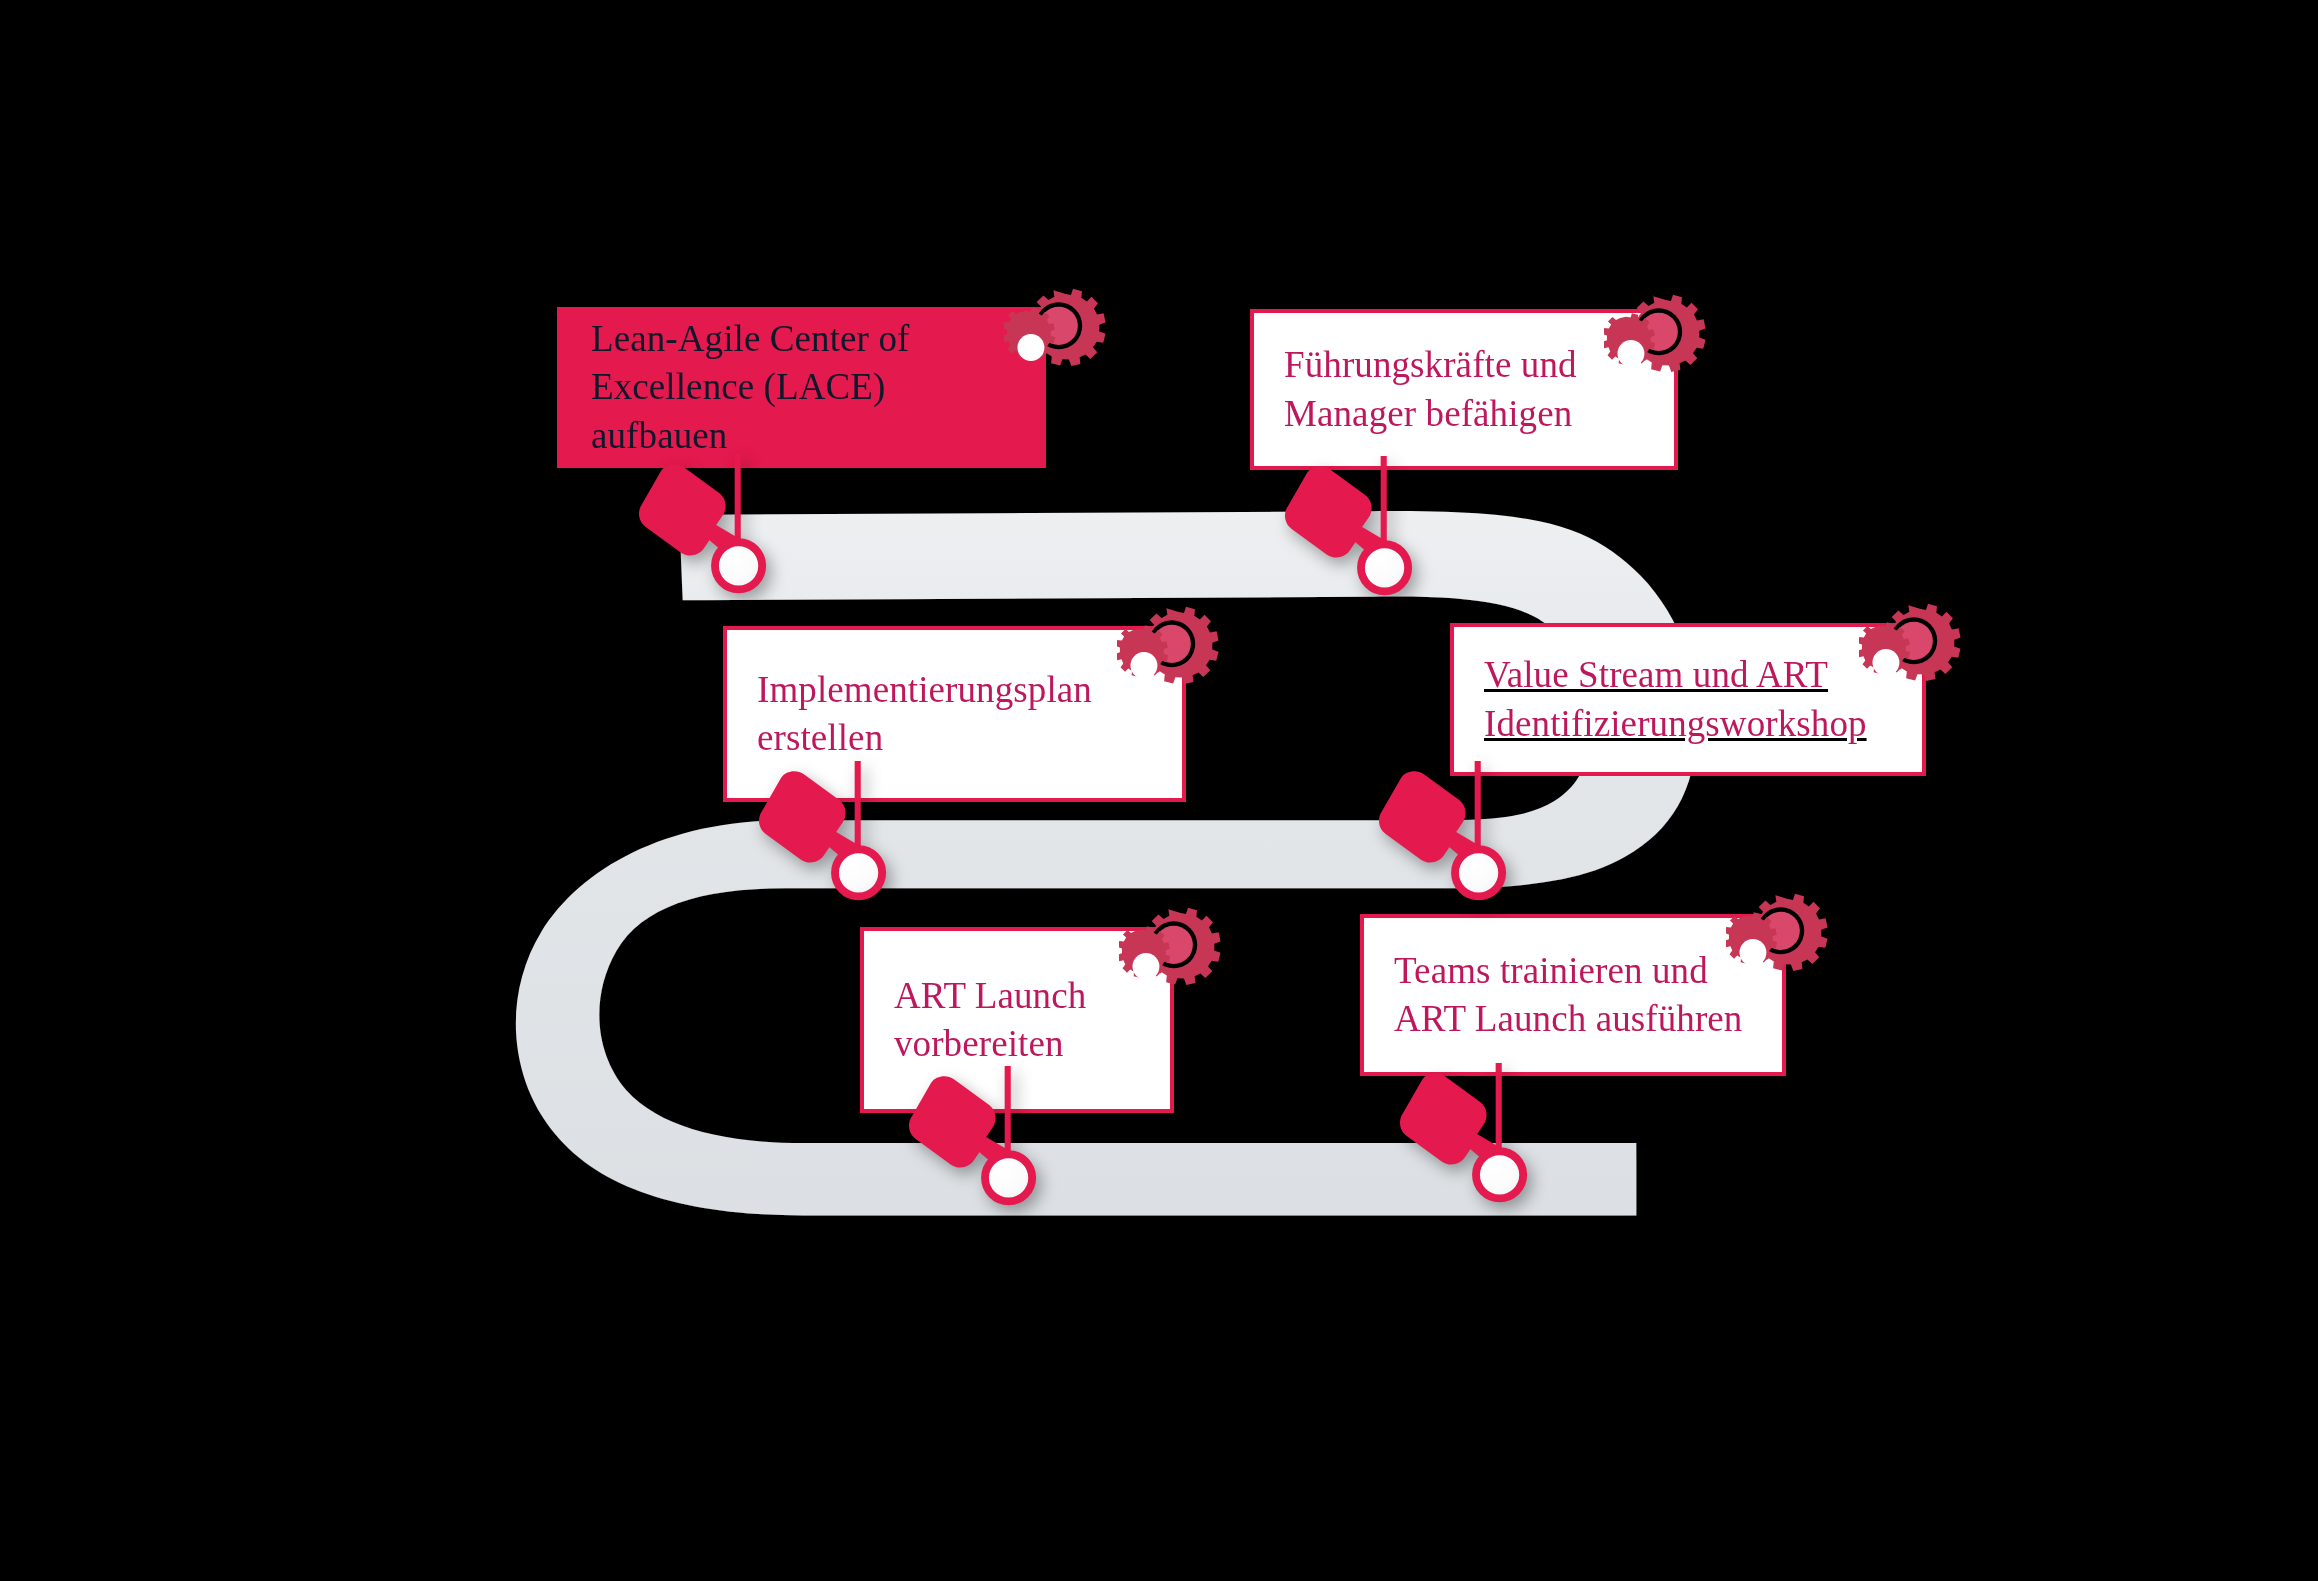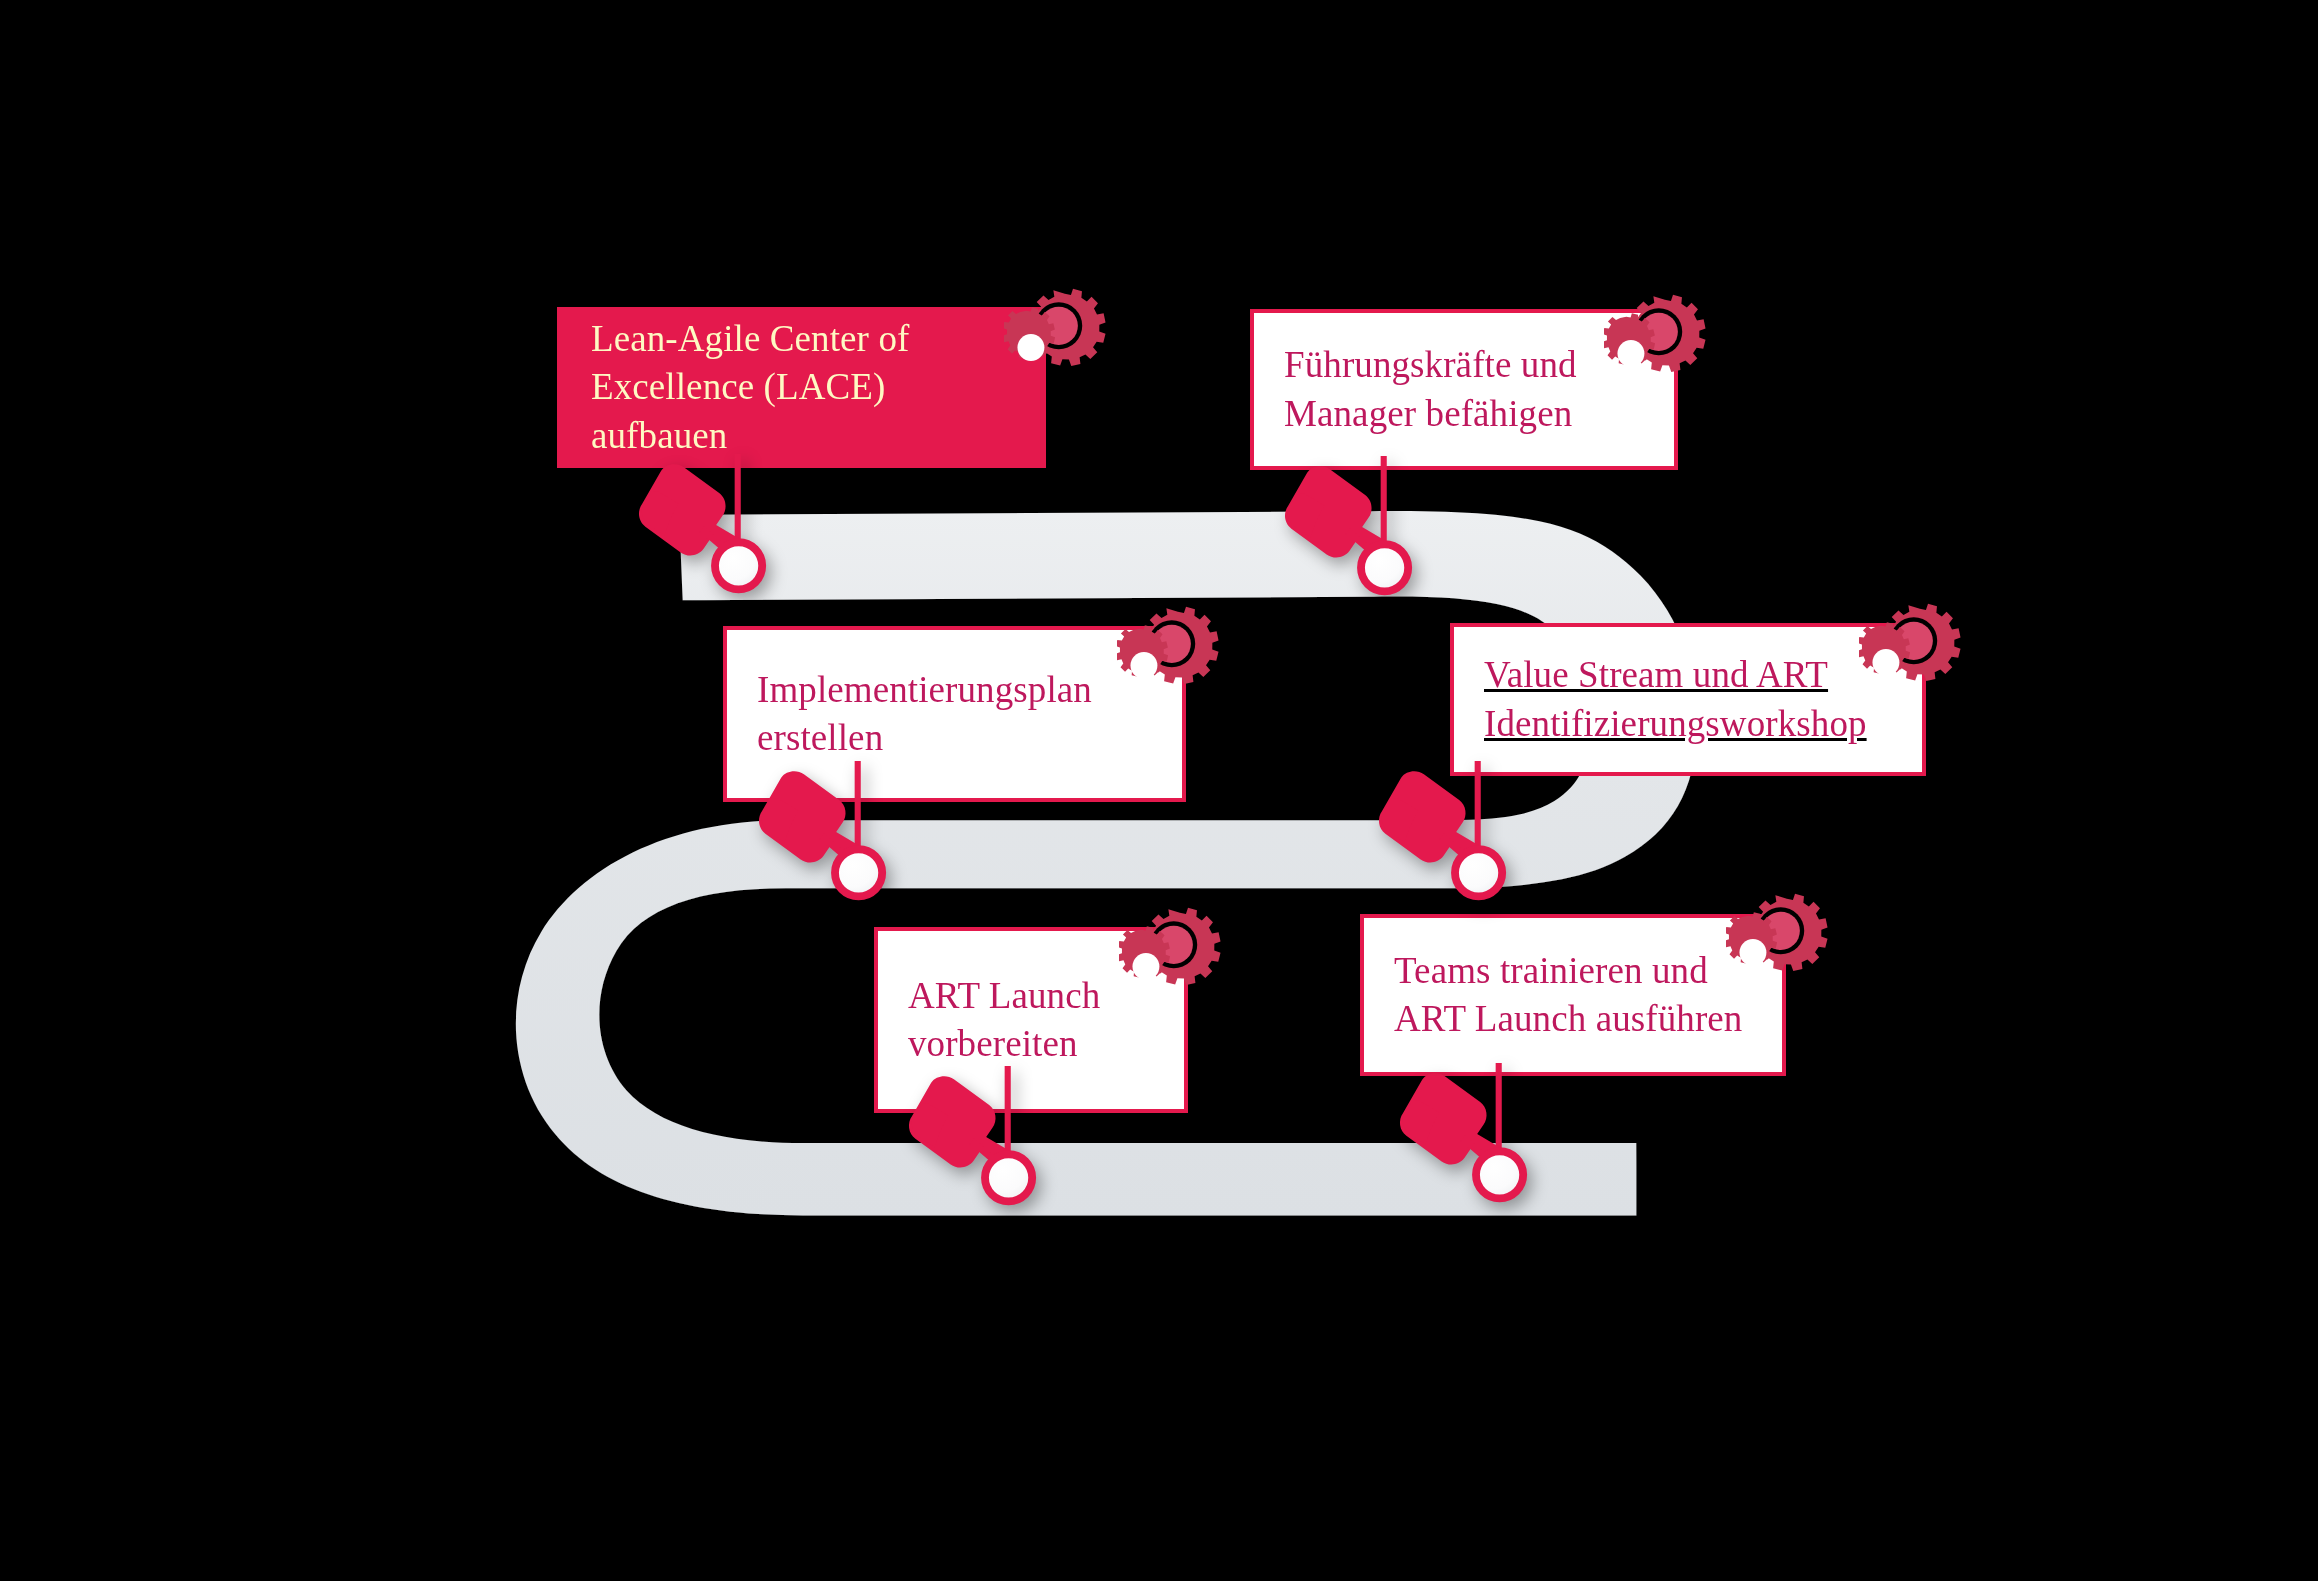--- a/index.html
+++ b/index.html
@@ -48,21 +48,21 @@
     border-color: #E4194D;
   }
   .card-text {
     font-size: 37px;
     line-height: 1.30;
     color: #be185d;
     letter-spacing: 0.1px;
     white-space: pre-line;
   }
   .card.filled .card-text {
-    color: #fef9c3;
+    color: #0f172a;
   }
 
   
   .gear-cluster {
     position: absolute;
     width: 113px;
     height: 113px;
     z-index: 35;
     pointer-events: none;
   }
@@ -249,21 +249,21 @@
     <g transform="translate(10,5) rotate(-17 75 60)">
       <path d="M62,8 C70,2 82,4 88,12 L118,52 C124,60 122,72 114,78 L104,86
                L128,112 C132,117 128,124 122,120 L92,100
                L82,108 C74,114 62,112 56,104 L26,64 C20,56 22,44 30,38 Z" fill="#E4194D"></path>
       <path d="M34,36 C26,42 24,54 30,62 L44,80 C50,72 58,60 70,50 L52,30 C46,26 40,31 34,36 Z" fill="#E4194D"></path>
     </g>
     <line x1="104" y1="86" x2="146" y2="122" stroke="#E4194D" stroke-width="8"></line>
     <circle cx="146" cy="128" r="27" fill="url(#nodeGrad)" stroke="#E4194D" stroke-width="9"></circle>
   </svg>
 
-  <div class="card" style="left:860px; top:927px; width:314px; height:186px;margin-left:14px;">
+  <div class="card" style="left:860px; top:927px; width:314px; height:186px;">
     <div class="card-text">ART Launch
 vorbereiten</div>
   </div>
 
   <svg class="gear-cluster above" style="left:1119px; top:897px;" viewBox="0 0 130 130" xmlns="http://www.w3.org/2000/svg">
     <g>
       <path d="M70,18 l7,1.6 2.4,-7.3 10.3,2.9 -0.7,7.6 6.3,4.1 5.4,-5.4 7.4,7.6 -4.6,6.1 3.5,6.7 7.6,-1.3 2.2,10.5 -7.1,2.8 -0.1,7.6 7.2,2.5 -2.6,10.4 -7.6,-1.1 -4.2,6.3 4.9,5.9 -8,7.6 -5.6,-5.2 -6.7,3.3 0.9,7.6 -10.5,2.3 -2.7,-7.2 -7.5,-0.3 -2.6,7.2 -10.4,-2.8 0.8,-7.6 -6.3,-4.2 -5.5,5.3 -7.3,-7.8 4.8,-6 -3.3,-6.8 -7.6,1.1 -2.1,-10.5 7.2,-2.6 0.2,-7.5 -7.2,-2.7 2.9,-10.3 7.6,1 4.3,-6.2 -5.1,-5.7 7.8,-7.4 5.8,5.1 6.7,-3.5 -1.1,-7.6 z" fill="#C83655"></path>
       <circle cx="63" cy="55" r="27" fill="#000000"></circle>
       <circle cx="63" cy="55" r="22" fill="#D9476A"></circle>
     </g>

